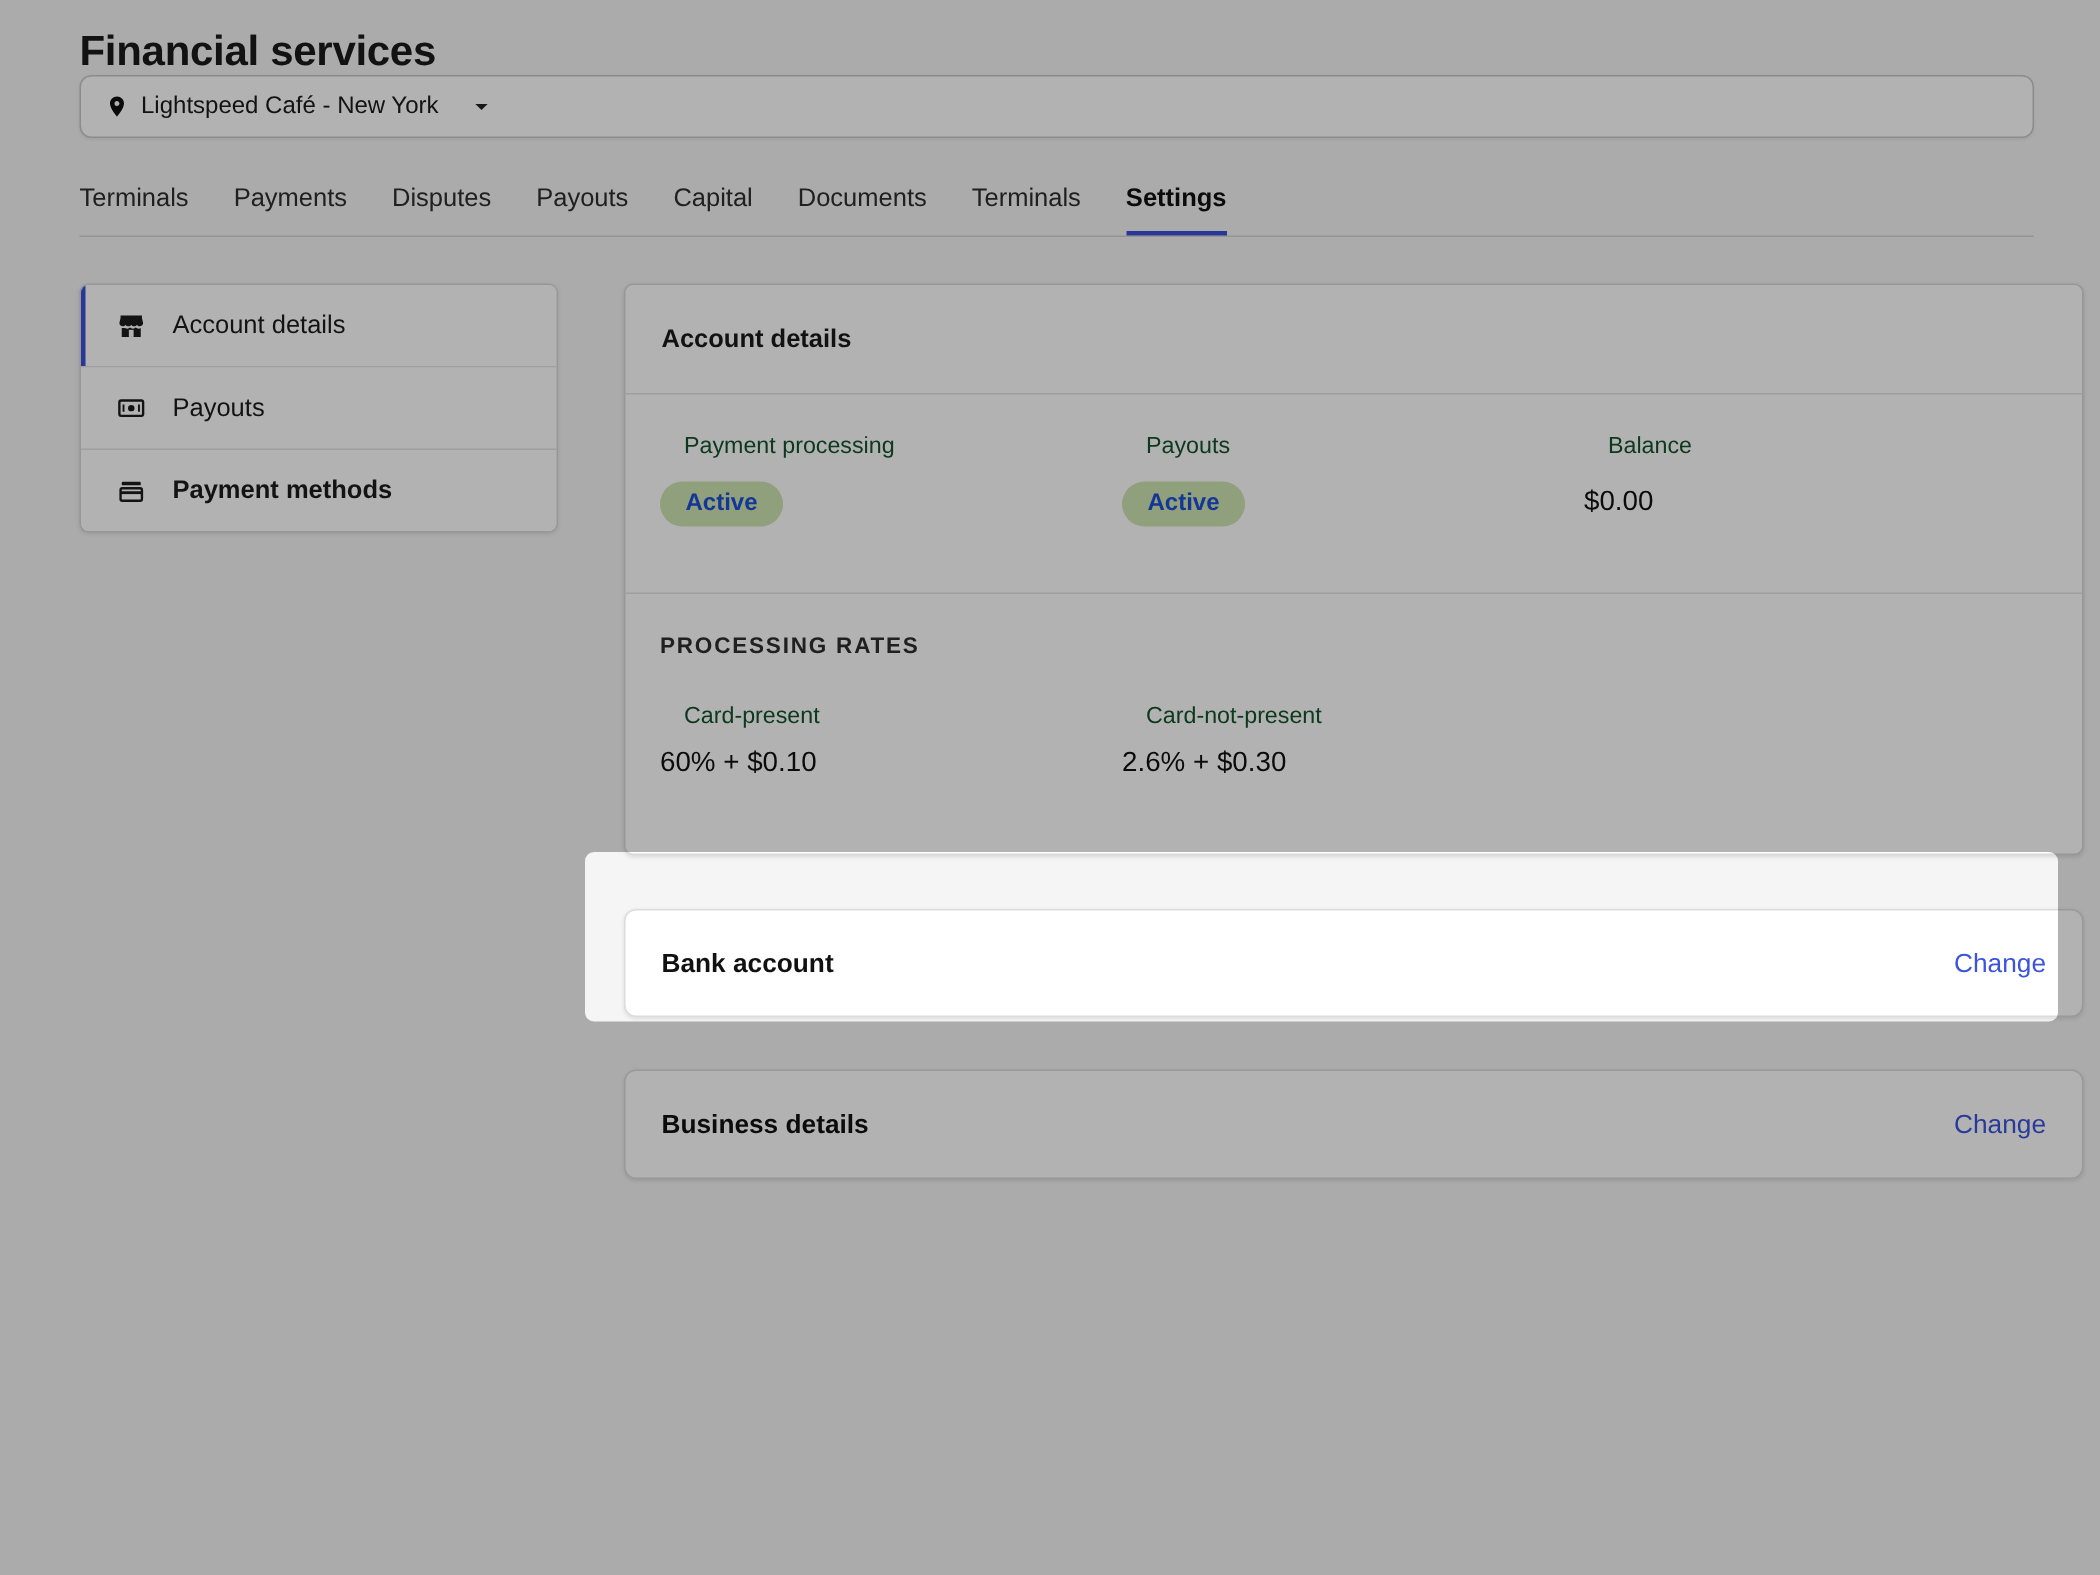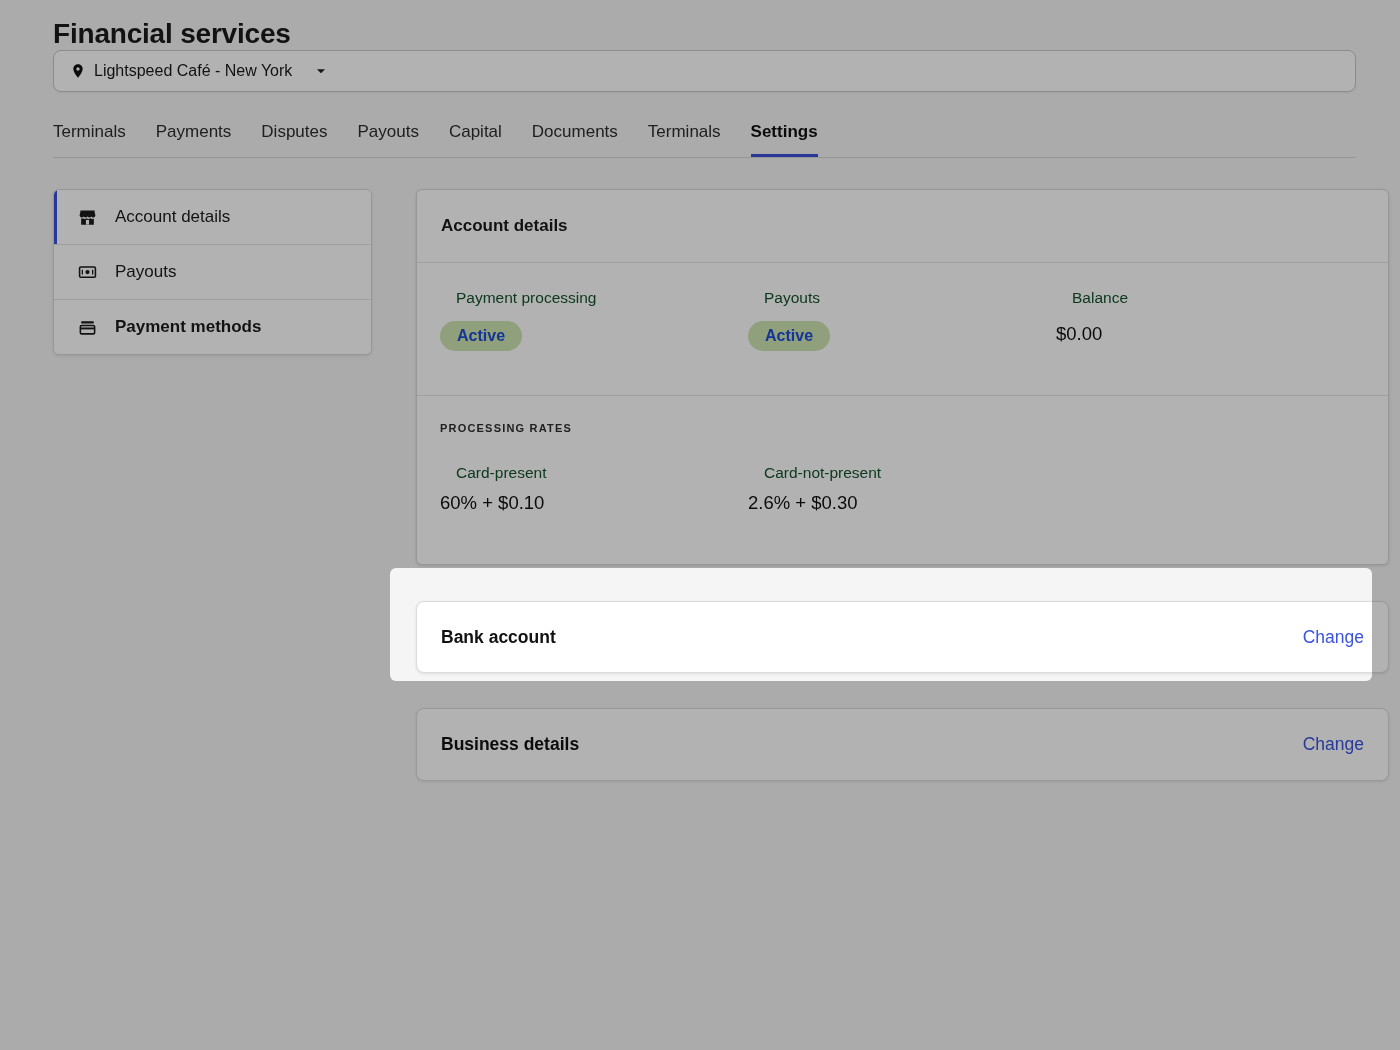--- a/index.html
+++ b/index.html
@@ -76,21 +76,21 @@
   .status-col { width: 308px; flex: none; }
   .status-label, .rate-label { font-size: 15.5px; color: #14532d; margin-left: 16px; }
   .badge {
     margin-top: 14px; display: inline-block;
     background: #cfe5b2; border-radius: 16px; padding: 6px 17px;
     font-size: 16px; font-weight: 700; color: #1d4ed8;
   }
   .balance-value { margin-top: 16px; font-size: 18.5px; color: #111; }
 
   .rates-section { padding: 26px 24px 50px 23px; }
-  .rates-heading { font-size: 11px; font-weight: 700; letter-spacing: 1.2px; color: #2e2e2e; }
+  .rates-heading { font-size: 15px; font-weight: 700; letter-spacing: 1.2px; color: #2e2e2e; }
   .rates-row { display: flex; margin-top: 30px; }
   .rate-col { width: 308px; flex: none; }
   .rate-value { margin-top: 10px; font-size: 18.5px; color: #111; }
 
   .row-card {
     display: flex; justify-content: space-between; align-items: center;
     padding: 0 24px; height: 72px; margin-top: 36px;
     background: #fff; border: 1px solid #dcdcdc; border-radius: 8px;
     box-shadow: 0 1px 3px rgba(0,0,0,0.10);
   }

